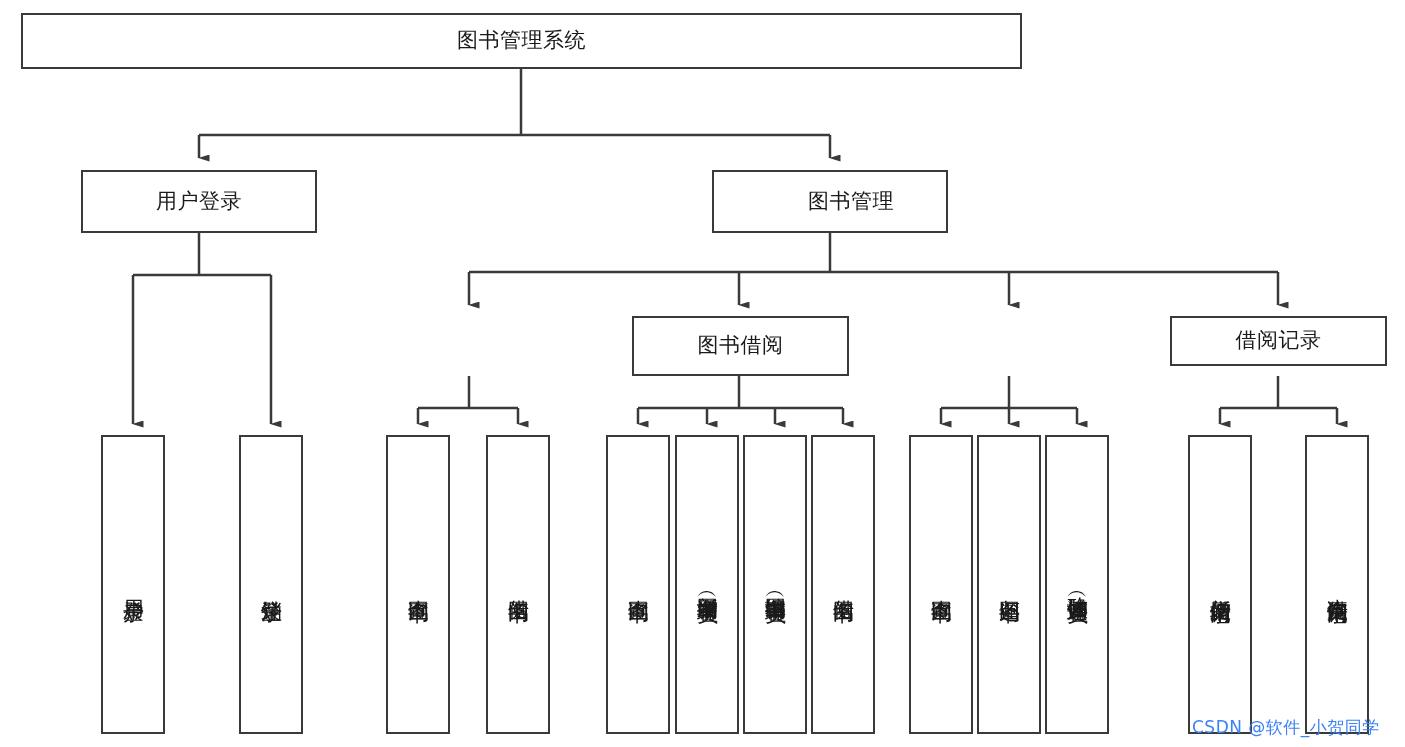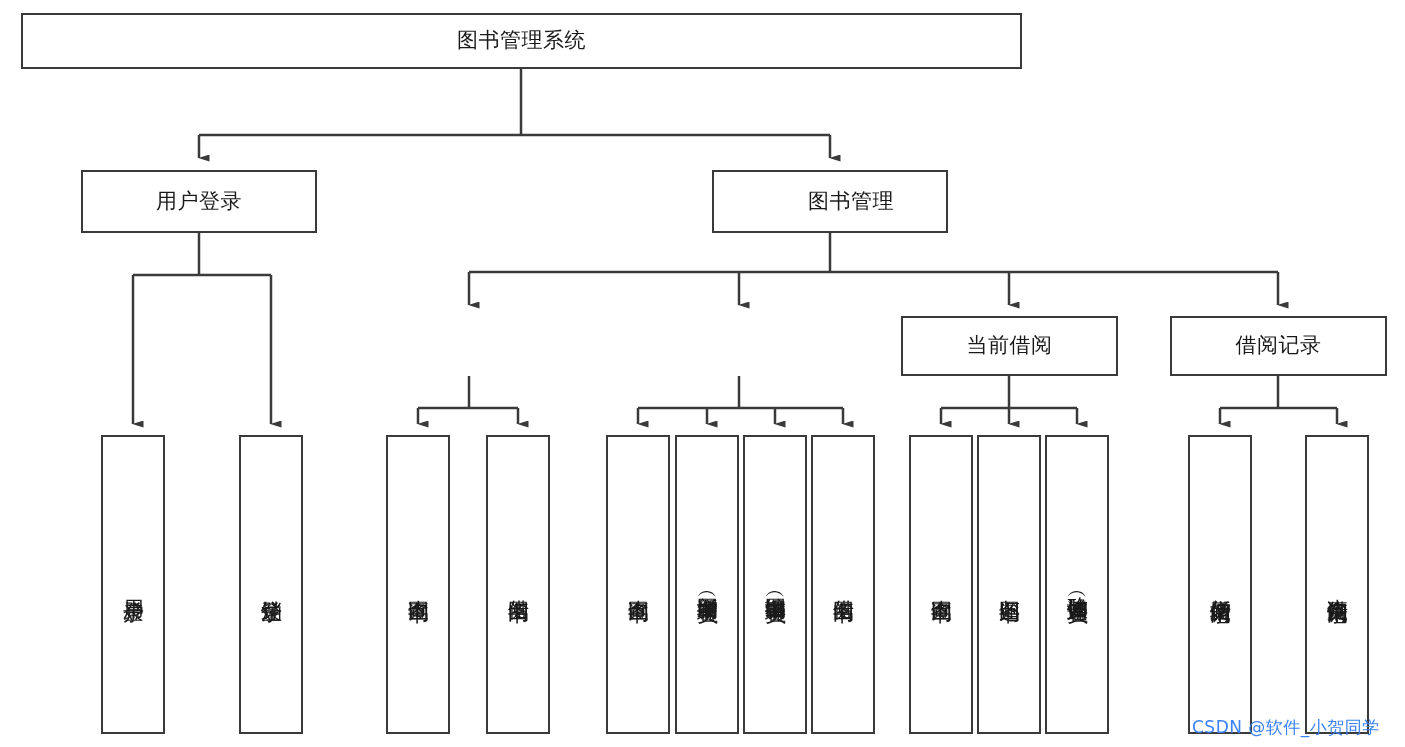--- a/index.html
+++ b/index.html
@@ -124,26 +124,26 @@
 
   <div class="node node-h" style="left:81px; top:170px; width:236px; height:63px;">
     <span class="label">用户登录</span>
   </div>
 
   <div class="node node-h" style="left:712px; top:170px; width:236px; height:63px;padding-left:42px;">
     <span class="label">图书管理</span>
   </div>
 
 
-
-  <div class="node node-h" style="left:901px; top:316px; width:217px; height:60px;">
-    <span class="label">当前借阅</span>
+  <div class="node node-h" style="left:632px; top:316px; width:217px; height:60px;">
+    <span class="label">图书借阅</span>
   </div>
 
-  <div class="node node-h" style="left:1170px; top:316px; width:217px; height:60px;">
+
+  <div class="node node-h" style="left:1170px; top:316px; width:217px; height:50px;">
     <span class="label">借阅记录</span>
   </div>
 
   <div class="node node-v" style="left:101px; top:435px; width:64px; height:299px;">
     <span class="label">用户登录</span>
   </div>
 
   <div class="node node-v" style="left:239px; top:435px; width:64px; height:299px;">
     <span class="label">注销登录</span>
   </div>

